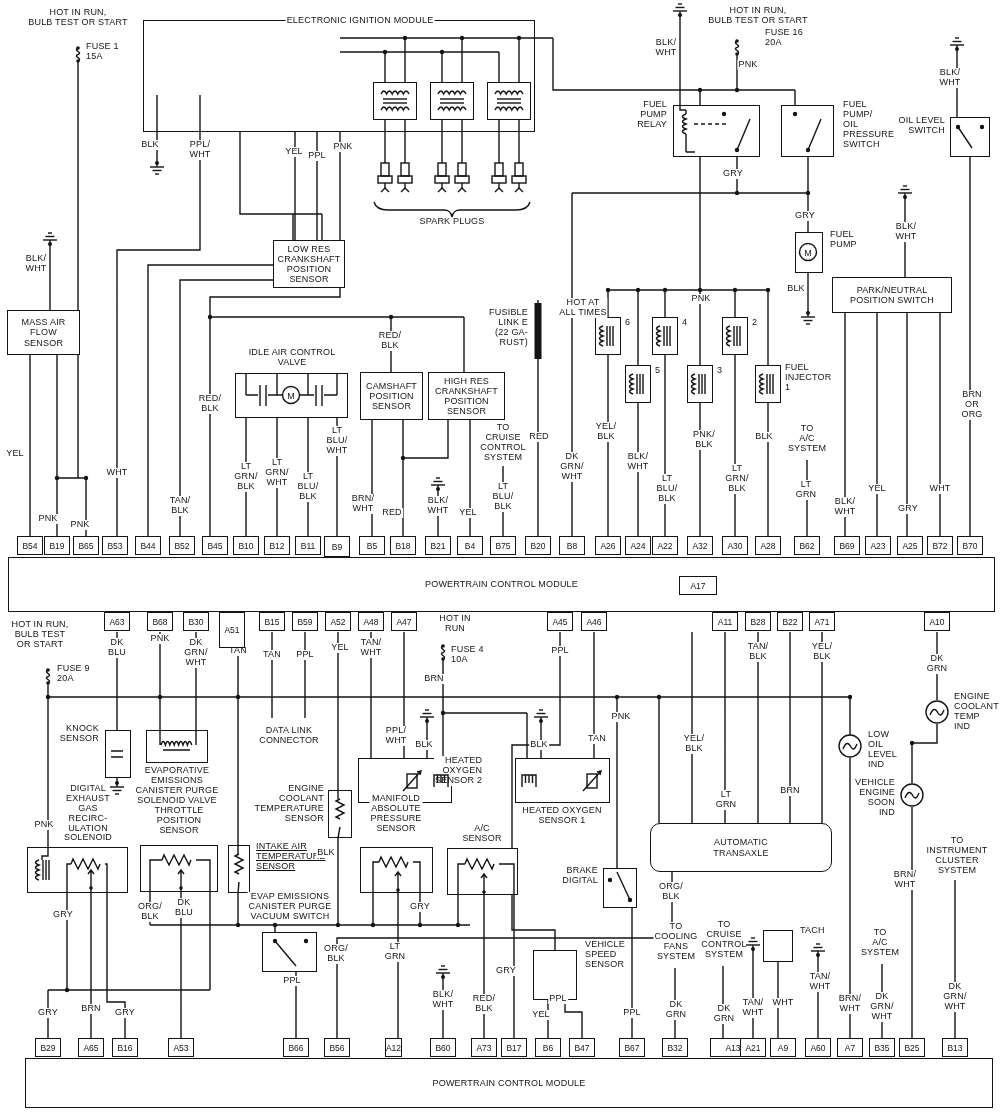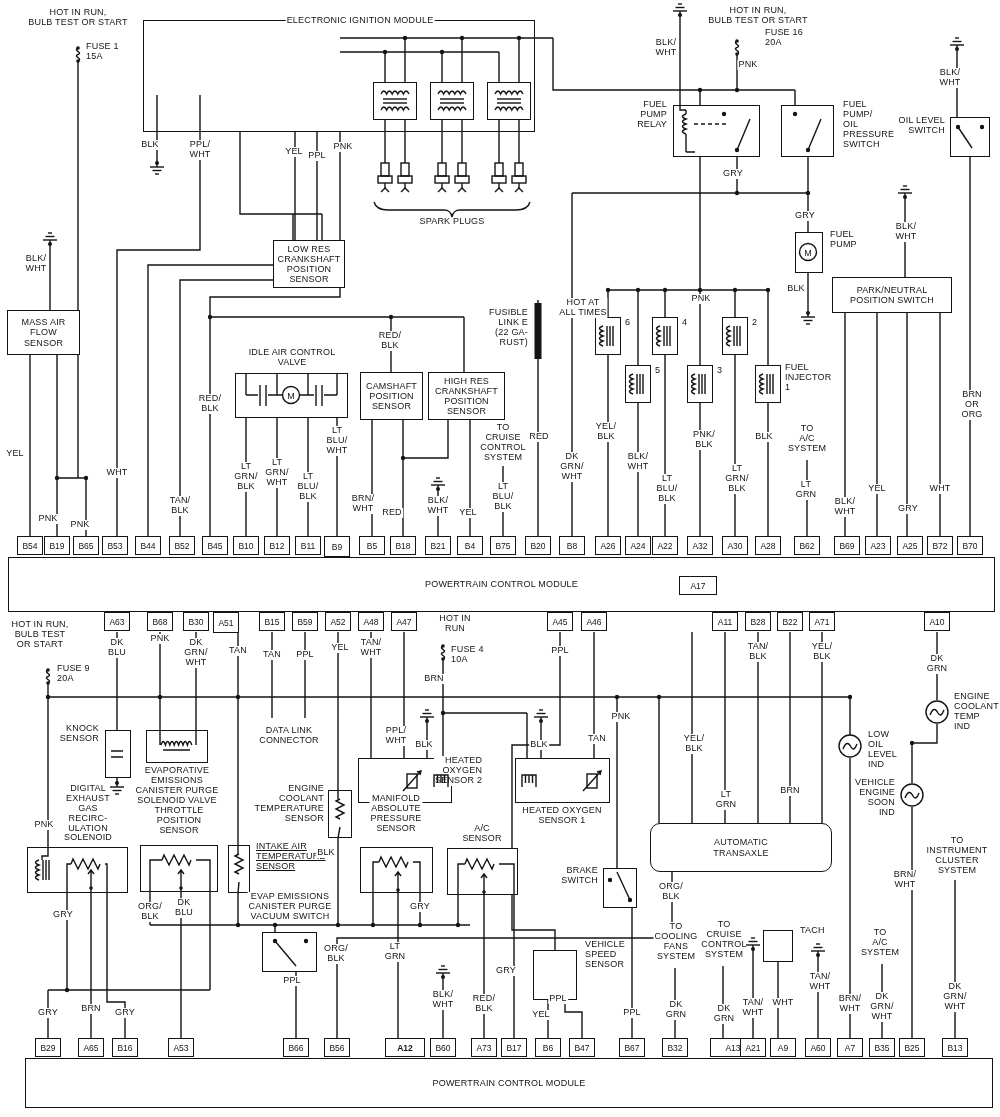--- a/index.html
+++ b/index.html
@@ -367,21 +367,21 @@
       <div class="lbl c" style="left: 562px; top: 806px;">HEATED OXYGEN
 SENSOR 1</div>
       <div class="lbl c" style="left: 396px; top: 794px;">MANIFOLD
 ABSOLUTE
 PRESSURE
 SENSOR</div>
       <div class="lbl c" style="left: 482px; top: 824px;">A/C
 SENSOR</div>
       <div class="lbl c" style="left: 420px; top: 902px;">GRY</div>
       <div class="lbl r" style="left: 599px; top: 866px;">BRAKE
-SWITCH</div>
+DIGITAL</div>
       <div class="lbl c" style="left: 694px; top: 734px;">YEL/
 BLK</div>
       <div class="lbl c" style="left: 726px; top: 790px;">LT
 GRN</div>
       <div class="lbl c" style="left: 790px; top: 786px;">BRN</div>
       <div class="lbl l" style="left: 867px; top: 730px;">LOW
 OIL
 LEVEL
 IND</div>
       <div class="lbl r" style="left: 896px; top: 778px;">VEHICLE
@@ -472,41 +472,41 @@
       <div class="pin" style="left: 755px; top: 536px; width: 26px; height: 19px;">A28</div>
       <div class="pin" style="left: 794px; top: 536px; width: 26px; height: 19px;">B62</div>
       <div class="pin" style="left: 834px; top: 536px; width: 26px; height: 19px;">B69</div>
       <div class="pin" style="left: 865px; top: 536px; width: 26px; height: 19px;">A23</div>
       <div class="pin" style="left: 897px; top: 536px; width: 26px; height: 19px;">A25</div>
       <div class="pin" style="left: 927px; top: 536px; width: 26px; height: 19px;">B72</div>
       <div class="pin" style="left: 957px; top: 536px; width: 26px; height: 19px;">B70</div>
       <div class="pin" style="left: 104px; top: 612px; width: 26px; height: 19px;">A63</div>
       <div class="pin" style="left: 147px; top: 612px; width: 26px; height: 19px;">B68</div>
       <div class="pin" style="left: 183px; top: 612px; width: 26px; height: 19px;">B30</div>
-      <div class="pin" style="left: 213px; top: 612px; width: 26px; height: 21px;">A51</div>
+      <div class="pin" style="left: 219px; top: 612px; width: 26px; height: 36px;">A51</div>
       <div class="pin" style="left: 259px; top: 612px; width: 26px; height: 19px;">B15</div>
       <div class="pin" style="left: 292px; top: 612px; width: 26px; height: 19px;">B59</div>
       <div class="pin" style="left: 325px; top: 612px; width: 26px; height: 19px;">A52</div>
       <div class="pin" style="left: 358px; top: 612px; width: 26px; height: 19px;">A48</div>
       <div class="pin" style="left: 391px; top: 612px; width: 26px; height: 19px;">A47</div>
       <div class="pin" style="left: 547px; top: 612px; width: 26px; height: 19px;">A45</div>
       <div class="pin" style="left: 581px; top: 612px; width: 26px; height: 19px;">A46</div>
       <div class="pin" style="left: 679px; top: 576px; width: 38px; height: 19px;">A17</div>
       <div class="pin" style="left: 712px; top: 612px; width: 26px; height: 19px;">A11</div>
       <div class="pin" style="left: 745px; top: 612px; width: 26px; height: 19px;">B28</div>
       <div class="pin" style="left: 777px; top: 612px; width: 26px; height: 19px;">B22</div>
       <div class="pin" style="left: 809px; top: 612px; width: 26px; height: 19px;">A71</div>
       <div class="pin" style="left: 924px; top: 612px; width: 26px; height: 19px;">A10</div>
       <div class="pin" style="left: 35px; top: 1038px; width: 26px; height: 19px;">B29</div>
       <div class="pin" style="left: 78px; top: 1038px; width: 26px; height: 19px;">A65</div>
       <div class="pin" style="left: 112px; top: 1038px; width: 26px; height: 19px;">B16</div>
       <div class="pin" style="left: 168px; top: 1038px; width: 26px; height: 19px;">A53</div>
       <div class="pin" style="left: 283px; top: 1038px; width: 26px; height: 19px;">B66</div>
       <div class="pin" style="left: 324px; top: 1038px; width: 26px; height: 19px;">B56</div>
-      <div class="pin" style="left: 385px; top: 1038px; width: 40px; height: 19px; font-weight: bold;">A12</div>
+      <div class="pin" style="left: 385px; top: 1038px; width: 17px; height: 19px;">A12</div>
       <div class="pin" style="left: 430px; top: 1038px; width: 26px; height: 19px;">B60</div>
       <div class="pin" style="left: 471px; top: 1038px; width: 26px; height: 19px;">A73</div>
       <div class="pin" style="left: 501px; top: 1038px; width: 26px; height: 19px;">B17</div>
       <div class="pin" style="left: 535px; top: 1038px; width: 26px; height: 19px;">B6</div>
       <div class="pin" style="left: 569px; top: 1038px; width: 26px; height: 19px;">B47</div>
       <div class="pin" style="left: 619px; top: 1038px; width: 26px; height: 19px;">B67</div>
       <div class="pin" style="left: 662px; top: 1038px; width: 26px; height: 19px;">B32</div>
       <div class="pin" style="left: 710px; top: 1038px; width: 46px; height: 19px;">A13</div>
       <div class="pin" style="left: 740px; top: 1038px; width: 26px; height: 19px;">A21</div>
       <div class="pin" style="left: 770px; top: 1038px; width: 26px; height: 19px;">A9</div>

